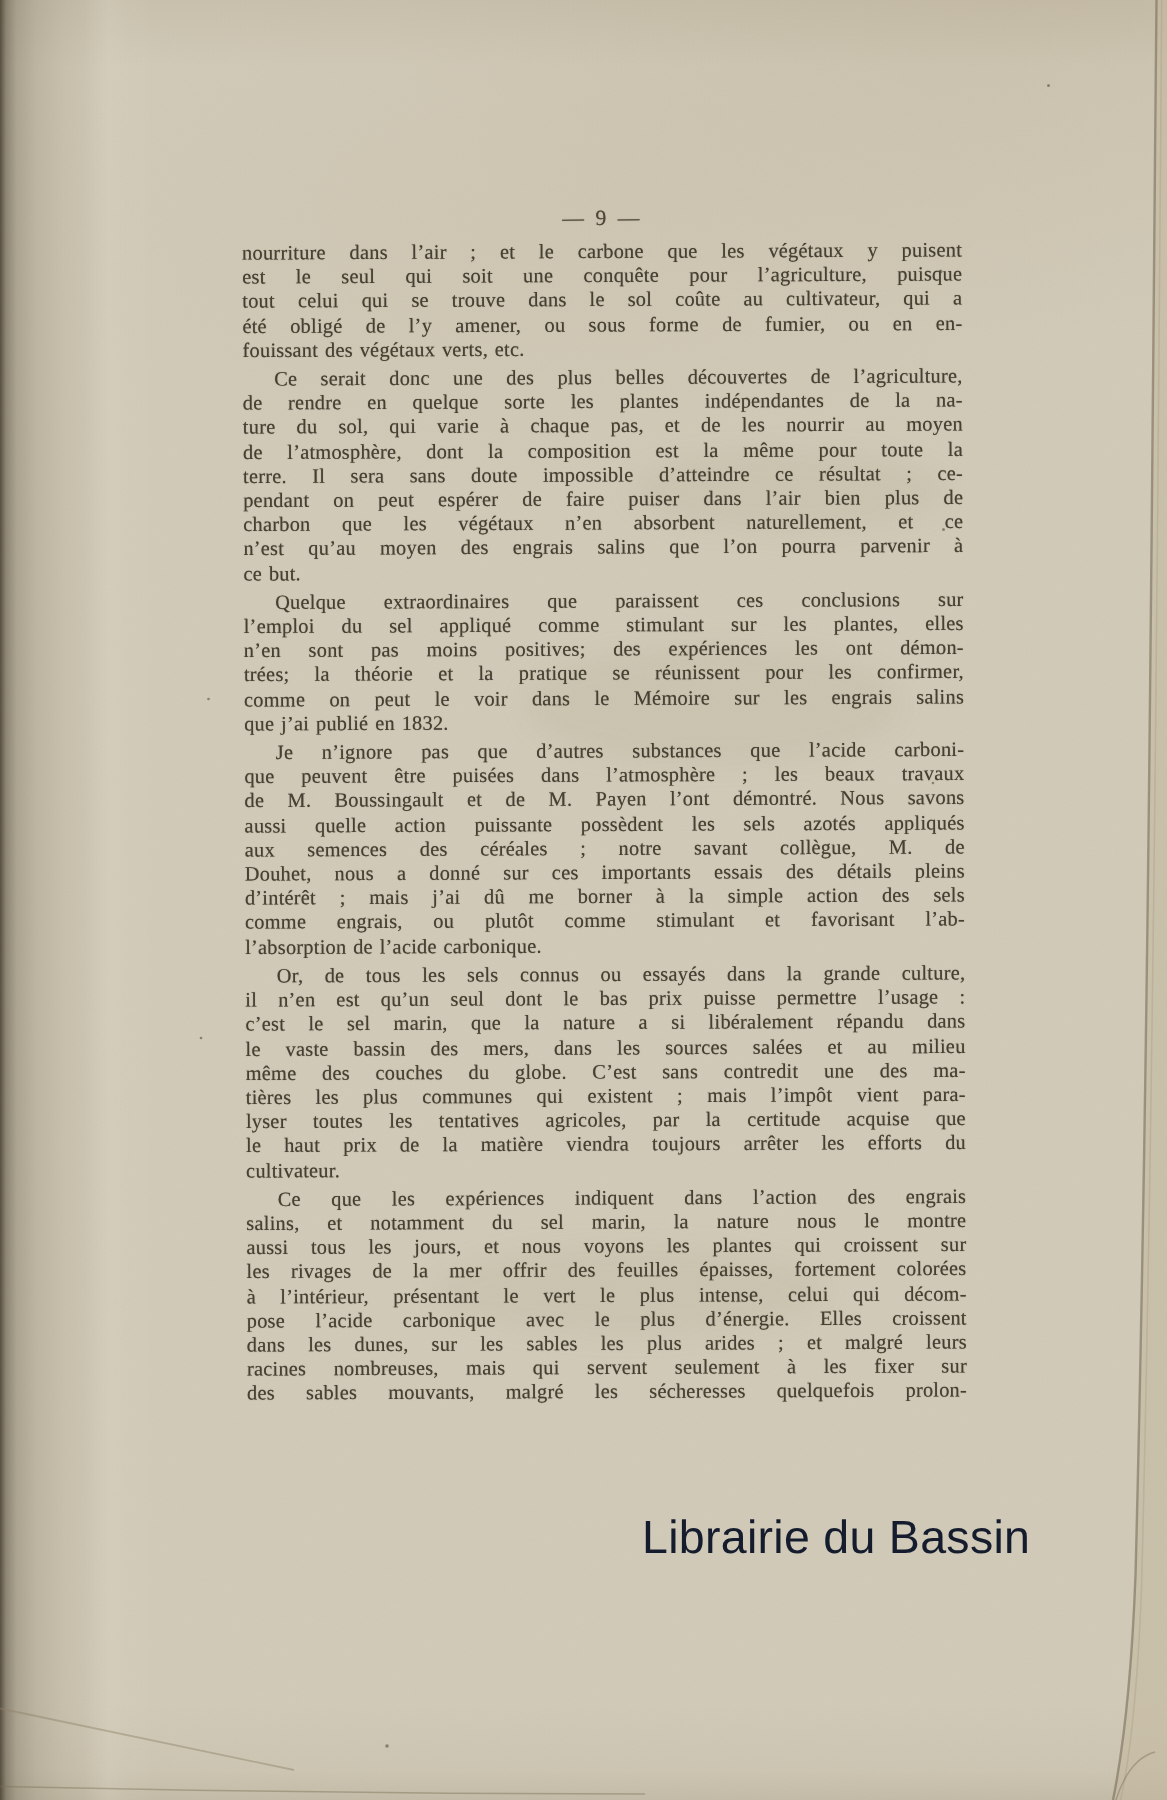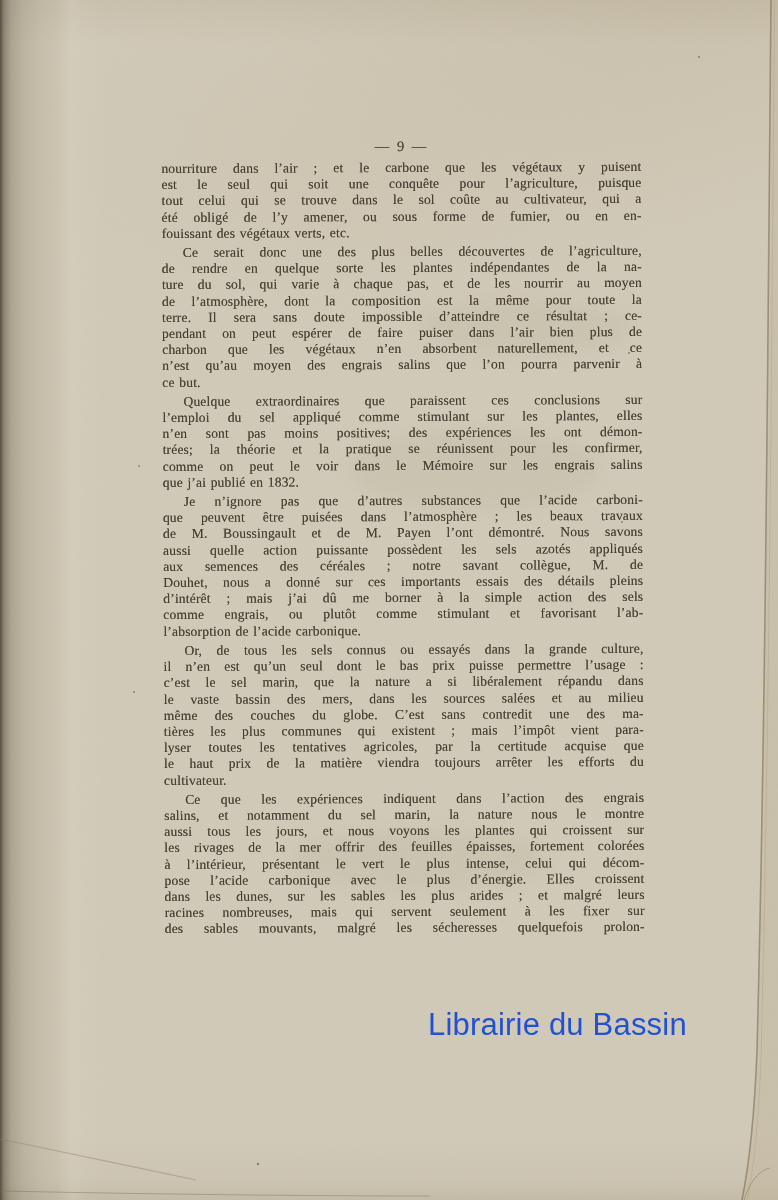--- a/index.html
+++ b/index.html
@@ -54,21 +54,21 @@
   }
   .para .line:last-child{text-align-last:left;}
   .para.cont .line:last-child{text-align-last:justify;}
   .para.indent .line:first-child{text-indent:21px;}
 
   
   .watermark{
     position:absolute;left:428px;top:1009px;
     font-family:"Liberation Sans","DejaVu Sans",sans-serif;
     font-size:31px;line-height:1;font-weight:400;
-    color:#1d4ed8;letter-spacing:0.2px;
+    color:#0f172a;letter-spacing:0.2px;
     pointer-events:none;
   }
 </style>
 </head>
 <body>
 
 <div class="photo">
 
   <div class="shading"></div>
   <div class="blotch b1"></div>

